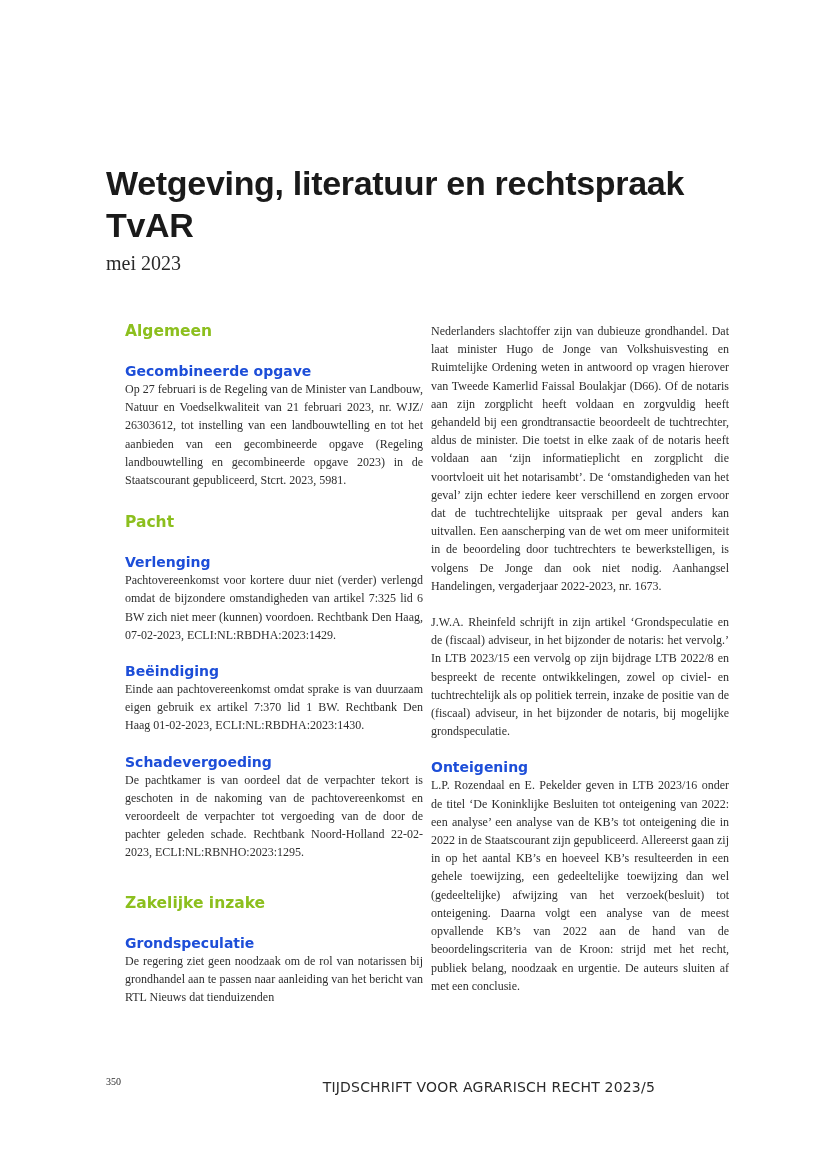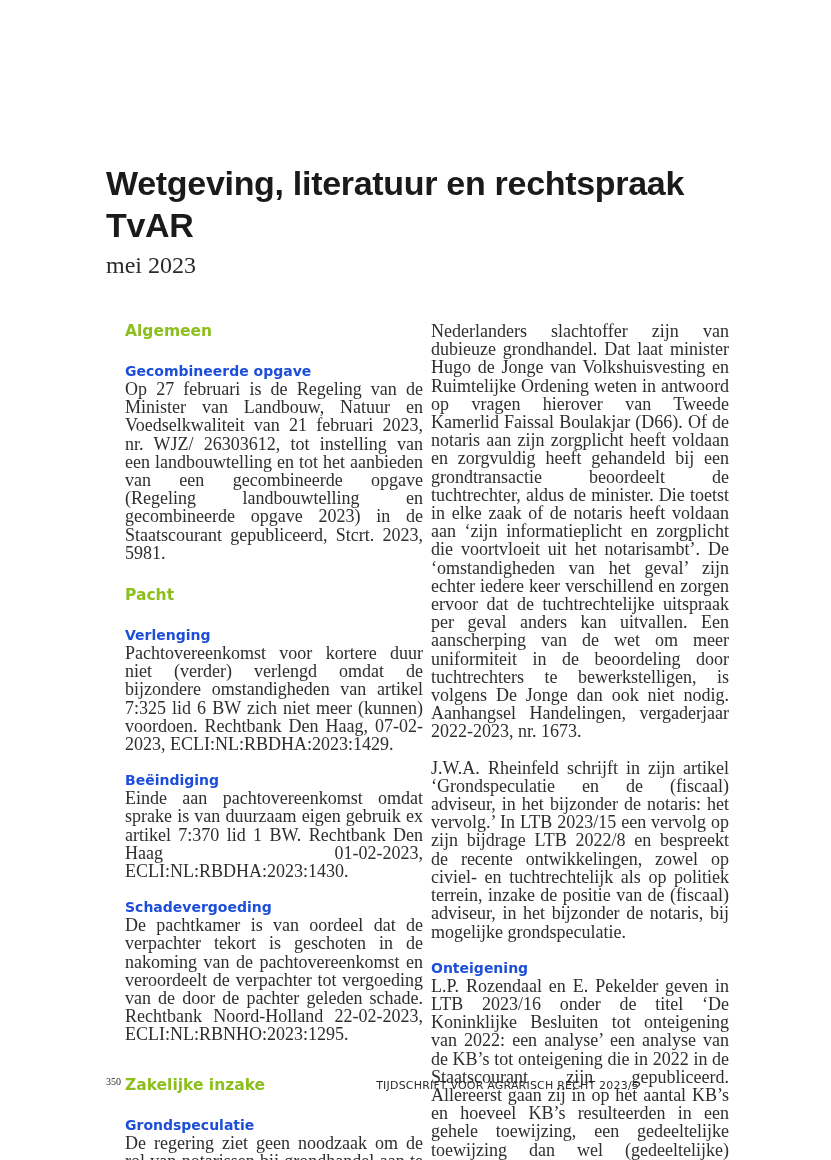--- a/index.html
+++ b/index.html
@@ -1,52 +1,52 @@
 <!DOCTYPE html>
 <html><head>
   <meta charset="utf-8">
   <style>
     html, body { margin: 0; padding: 0; background: #ffffff; }
     body { width: 831px; height: 1160px; position: relative; overflow: hidden; }
-    .page { position: absolute; left: 0; top: 0; width: 739px; height: 1160px; background: #fff; color: #2a2a2a; }
+    .page { position: absolute; left: 0; top: 0; width: 739px; height: 1160px; background: #fff; color: #2a2a2a; padding-left: 16px; }
     .title {
       position: absolute; left: 106px; top: 162px; width: 640px;
       font-family: "Liberation Sans", sans-serif; font-weight: 700;
       font-size: 34px; line-height: 42px; color: #1a1a1a; letter-spacing: -0.3px; margin: 0;
     }
     .subtitle {
       position: absolute; left: 106px; top: 252px;
-      font-family: "Liberation Serif", serif; font-size: 24px; color: #2a2a2a;
+      font-family: "Liberation Serif", serif; font-size: 20px; color: #2a2a2a;
     }
     .col { position: absolute; top: 320px; width: 298px; }
     .col-left { left: 106px; margin-left: 19px; }
     .col-right { left: 431px; top: 322px; }
     .section-heading {
       font-family: "DejaVu Sans", sans-serif; font-weight: 700;
       font-size: 15.5px; color: #8cbf1e; margin: 0 0 20px 0; line-height: 22px;
     }
     .sub-heading {
       font-family: "DejaVu Sans", sans-serif; font-weight: 700;
       font-size: 14px; color: #1d4ed8; margin: 0; line-height: 18px;
     }
     .para {
-      font-family: "Liberation Serif", serif; font-size: 18px; line-height: 18.2px;
+      font-family: "Liberation Serif", serif; font-size: 12px; line-height: 18.2px;
       color: #2e2e2e; margin: 0; text-align: justify; hyphens: manual;
     }
     .block { margin-bottom: 18px; }
     .section { margin-bottom: 18px; }
     .section + .section { margin-top: 10px; }
     .right-para { margin-bottom: 18px; }
     .footer-page {
       position: absolute; left: 106px; top: 1076px;
       font-family: "Liberation Serif", serif; font-size: 10px; color: #2a2a2a;
     }
     .footer-journal {
       position: absolute; right: 100px; top: 1079px;
-      font-family: "DejaVu Sans", sans-serif; font-size: 11px; letter-spacing: 0.2px; color: #2a2a2a;
+      font-family: "DejaVu Sans", sans-serif; font-size: 14px; letter-spacing: 0.2px; color: #2a2a2a;
     }
   </style>
 </head>
 <body>
 
 <div class="page">
   <h1 class="title">Wetgeving, literatuur en rechtspraak TvAR</h1>
   <div class="subtitle">mei 2023</div>
 
   <div class="col col-left">

